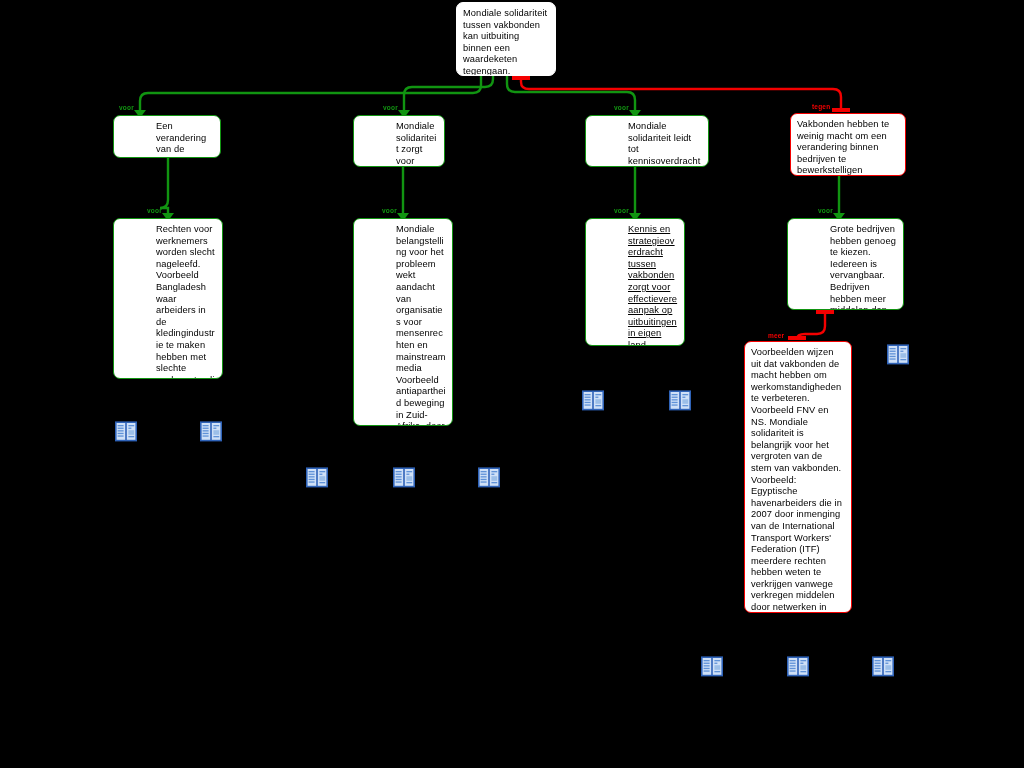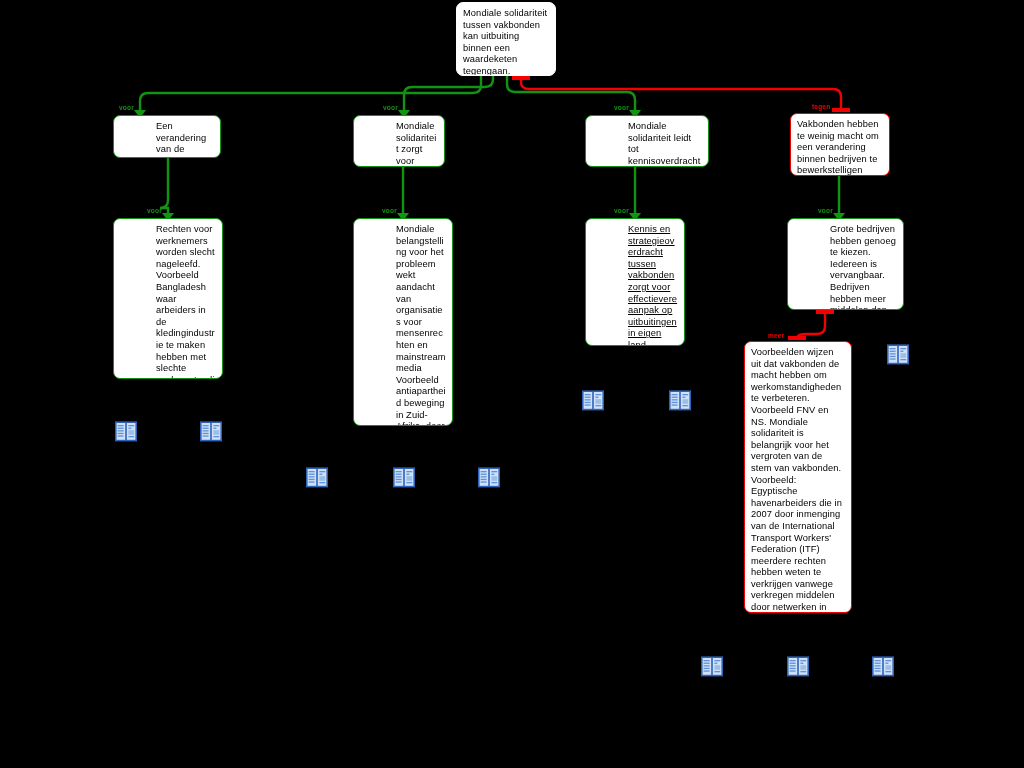--- a/index.html
+++ b/index.html
@@ -134,21 +134,21 @@
   </div>
 
   <div class="node pro" style="left:353px; top:115px; width:92px; height:52px;">
     <span>Mondiale solidariteit zorgt voor mondiale aandacht.</span>
   </div>
 
   <div class="node pro" style="left:585px; top:115px; width:124px; height:52px;">
     <span>Mondiale solidariteit leidt tot kennisoverdracht tussen landen.</span>
   </div>
 
-  <div class="node con" style="left:790px; top:113px; width:100px; height:63px;">
+  <div class="node con" style="left:790px; top:113px; width:116px; height:63px;">
     <span>Vakbonden hebben te weinig macht om een verandering binnen bedrijven te bewerkstelligen</span>
   </div>
 
   <div class="node pro" style="left:113px; top:218px; width:110px; height:161px;">
     <span>Rechten voor werknemers worden slecht nageleefd. Voorbeeld Bangladesh waar arbeiders in de kledingindustrie te maken hebben met slechte werkomstandigheden. Vakbonden ondersteunen op verschillende manieren.</span>
   </div>
 
   <div class="node pro" style="left:353px; top:218px; width:100px; height:208px;">
     <span>Mondiale belangstelling voor het probleem wekt aandacht van organisaties voor mensenrechten en mainstream media Voorbeeld antiapartheid beweging in Zuid-Afrika, door media aandacht kon het probleem worden geschetst en de regering kon worden aangespoord tot verandering.</span>
   </div>

